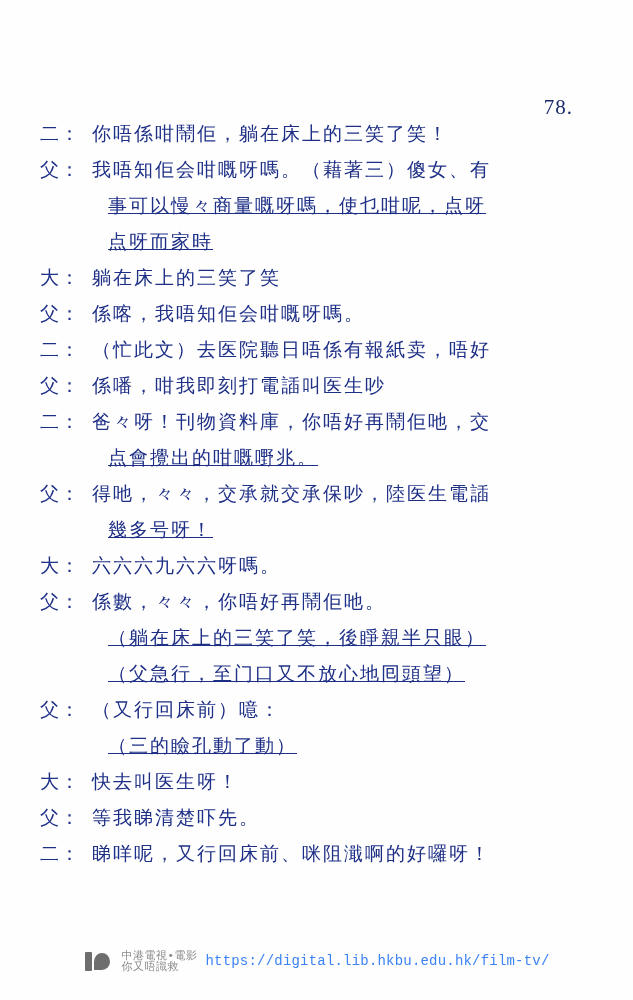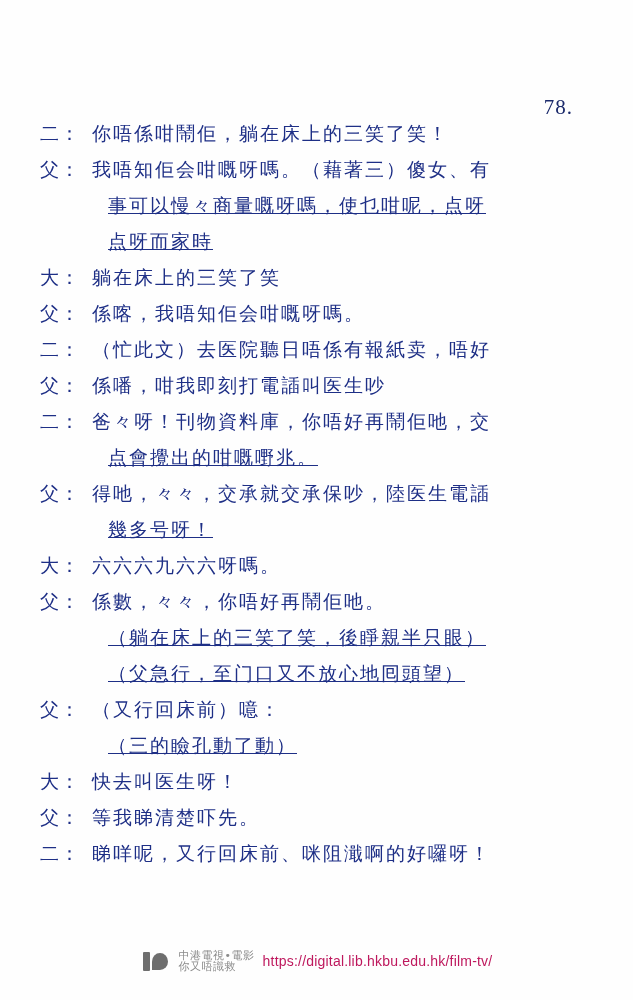--- a/index.html
+++ b/index.html
@@ -120,23 +120,23 @@
 
   #wm-cn {
     font-family: "DejaVu Sans", sans-serif;
     font-size: 11px;
     line-height: 11px;
     color: #8a8a8a;
     letter-spacing: 0.5px;
   }
 
   #wm-url {
-    font-family: Liberation Sans, sans-serif;
+    font-family: Liberation Mono, monospace;
     font-size: 14px;
-    color: #be185d;
+    color: #3b82f6;
     letter-spacing: 0.2px;
   }
 </style>
 </head>
 <body>
 
 <div id="page">
 
   <div id="page-number">78.</div>
 

